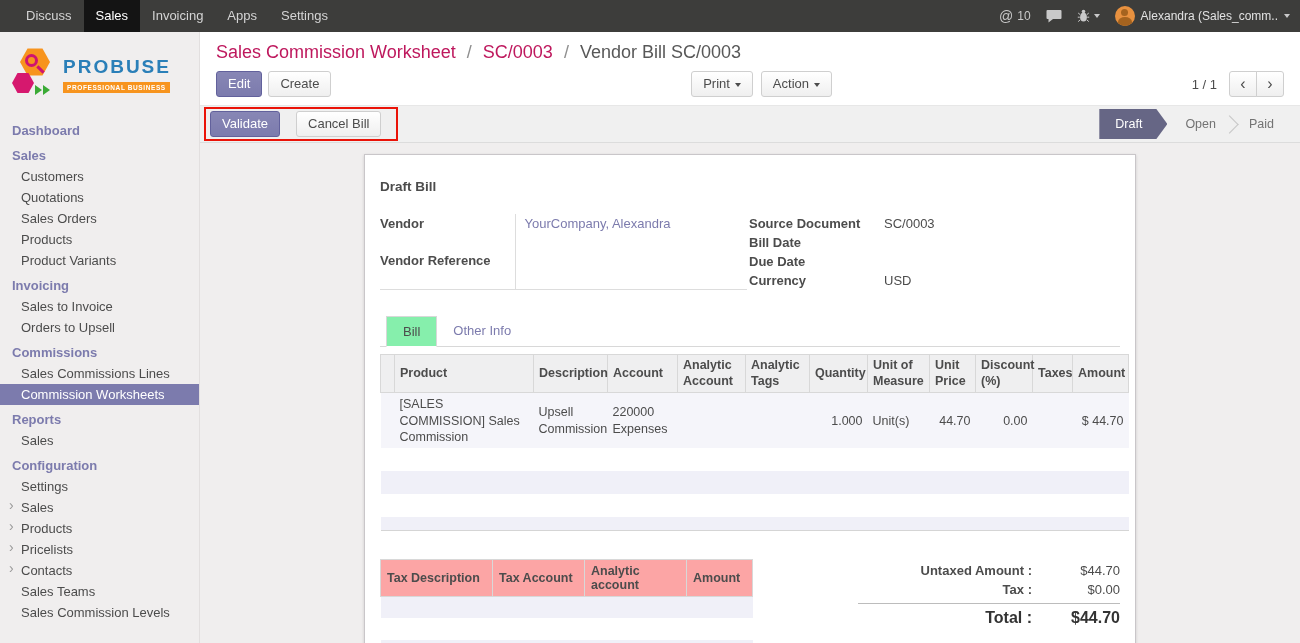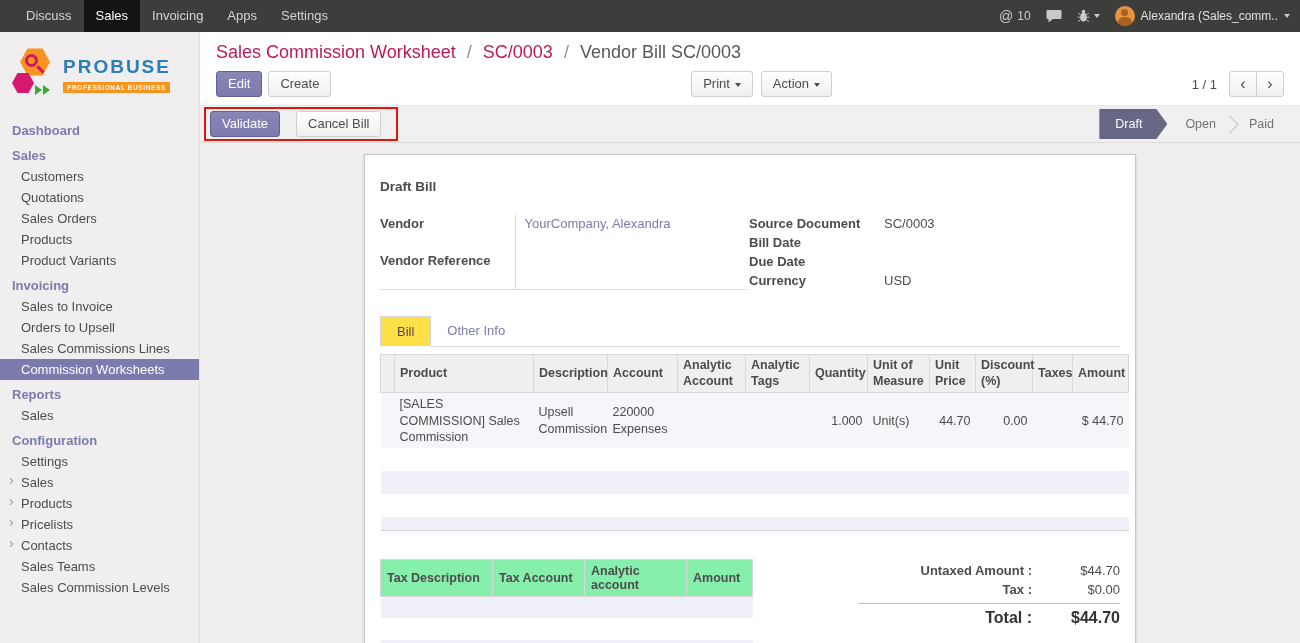--- a/index.html
+++ b/index.html
@@ -83,36 +83,36 @@
   .group td { padding: 2px 8px 2px 0; height: 19px; font-size: 13px; vertical-align: top; }
   .group td.glabel { width: 135px; font-weight: bold; color: #4c4c4c; }
   .left-group { width: 368px; border-bottom: 1px solid #ddd; }
   .left-group td.glabel { border-right: 1px solid #ddd; }
   .left-group td.gvalue { padding-left: 9px; }
   .right-group { width: 372px; margin-left: 2px; }
   .gvalue a { color: #7c7bad; text-decoration: none; cursor: pointer; }
 
   .tabs { margin-top: 26px; border-bottom: 1px solid #d8d8d8; display: flex; }
   .tab { padding: 7px 16px; font-size: 13px; cursor: pointer; margin-bottom: -1px; }
-  .tab.active { background: #fde047; border: 1px solid #d8d8d8; border-bottom: 1px solid #fff; color: #4c4c4c; }
+  .tab.active { background: #86efac; border: 1px solid #d8d8d8; border-bottom: 1px solid #fff; color: #4c4c4c; margin-left: 6px; }
   .tab.inactive { color: #7c7bad; }
 
   .lines { width: 100%; border-collapse: collapse; margin-top: 7px; table-layout: fixed; border-bottom: 1px solid #d5d5d5; }
   .lines thead th { background: #efeff0; border: 1px solid #d8d8d8; font-size: 12.5px; font-weight: bold; padding: 3px 5px; text-align: left; vertical-align: middle; line-height: 1.25; color: #4c4c4c; }
   .lines td { font-size: 12.5px; padding: 3px 5px; vertical-align: middle; line-height: 1.3; overflow: hidden; }
   .lines .num { text-align: right; }
   .lines tr.data { background: #f5f5fa; cursor: pointer; }
   .lines tr.data td { height: 38px; }
   .lines tr.empty td { height: 23px; }
   .lines tr.lav { background: #f0f0f8; }
   .lines tr.thin td { height: 13px; }
 
   .bottom { display: flex; margin-top: 28px; align-items: flex-start; }
   .tax { border-collapse: collapse; width: 372px; table-layout: fixed; }
-  .tax thead th { background: #86efac; border: 1px solid #d8d8d8; font-size: 12.5px; font-weight: bold; padding: 4px 6px; text-align: left; color: #4c4c4c; }
+  .tax thead th { background: #fca5a5; border: 1px solid #d8d8d8; font-size: 12.5px; font-weight: bold; padding: 4px 6px; text-align: left; color: #4c4c4c; }
   .tax td { height: 22px; }
   .tax tr.lav { background: #f0f0f8; }
 
   .totals { margin-left: auto; width: 262px; padding-top: 2px; }
   .trow { display: flex; align-items: baseline; padding: 2px 0; }
   .tlabel { flex: 1; text-align: right; font-weight: bold; font-size: 13px; padding-right: 18px; }
   .tval { width: 70px; text-align: right; font-size: 13px; }
   .trow.total { border-top: 1px solid #bcbcbc; margin-top: 4px; padding-top: 5px; }
   .trow.total .tlabel { font-size: 16px; color: #333; }
   .trow.total .tval { font-size: 16px; font-weight: bold; color: #333; }
@@ -174,20 +174,21 @@
       <div class="s-head">Dashboard</div>
       <div class="s-head">Sales</div>
       <div class="s-item">Customers</div>
       <div class="s-item">Quotations</div>
       <div class="s-item">Sales Orders</div>
       <div class="s-item">Products</div>
       <div class="s-item">Product Variants</div>
       <div class="s-head">Invoicing</div>
       <div class="s-item">Sales to Invoice</div>
       <div class="s-item">Orders to Upsell</div>
+      <div class="s-head">Commissions</div>
       <div class="s-item">Sales Commissions Lines</div>
       <div class="s-item selected">Commission Worksheets</div>
       <div class="s-head">Reports</div>
       <div class="s-item">Sales</div>
       <div class="s-head">Configuration</div>
       <div class="s-item">Settings</div>
       <div class="s-item">
         <span class="expand">›</span><span>Sales</span>
       </div>
       <div class="s-item">

